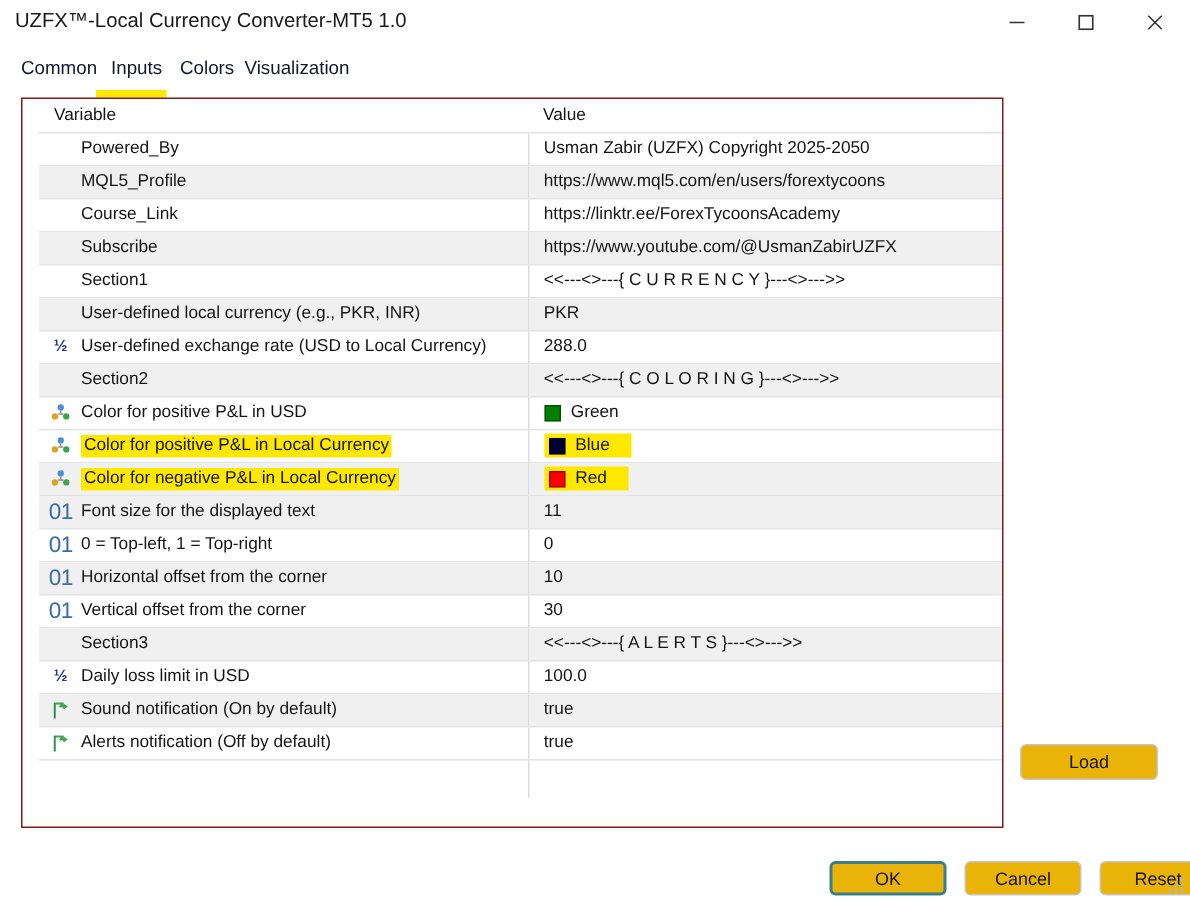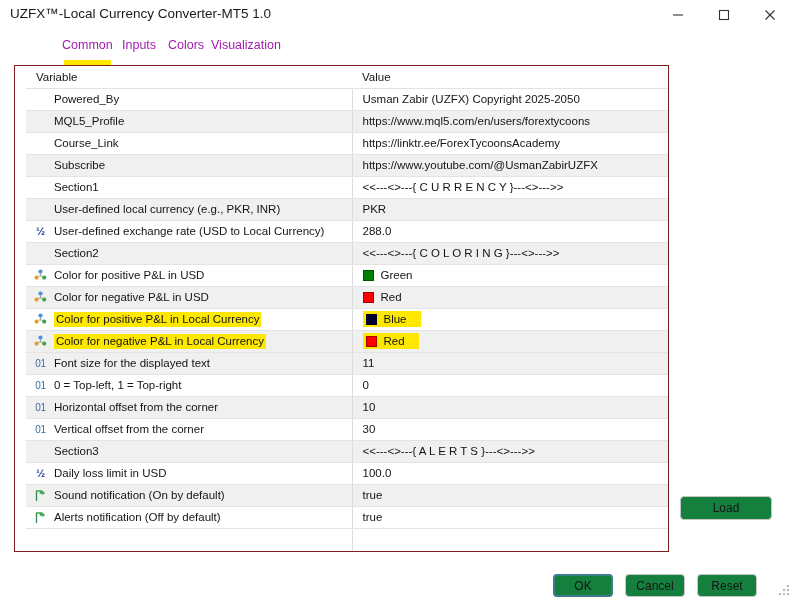--- a/index.html
+++ b/index.html
@@ -29,21 +29,21 @@
   .win-btn svg { display: block; }
 
   
   .tabstrip {
     position: absolute; left: 0; top: 30px; width: 793px; height: 29px;
     background: #ffffff;
   }
   .tab {
     position: absolute; top: 2px; height: 26px;
     display: flex; align-items: center; justify-content: center;
-    font-size: 12.5px; color: #a21caf; padding: 0 8px; white-space: nowrap; margin-left: 48px;
+    font-size: 12.5px; color: #0f172a; padding: 0 8px; white-space: nowrap;
   }
   .tab-hl-band {
     position: absolute; left: 64px; top: 30px; width: 47px; height: 29px;
     background: #ffe800;
   }
 
   
   .table-frame {
     position: absolute; left: 14px; top: 65px; width: 655px; height: 487px;
     border: 1px solid #7f1d1d; background: #ffffff; overflow: hidden; padding-left: 11px;
@@ -65,41 +65,41 @@
   .grid tbody tr td { border-bottom: 1px solid #e4e4e4; }
   td.col-var { border-right: 1px solid #dcdcdc; }
 
   .varcell { display: flex; align-items: center; height: 21px; padding-left: 7px; }
   .valcell { display: flex; align-items: center; height: 21px; padding-left: 10px; }
 
   .tyicon { width: 15px; min-width: 15px; height: 14px; margin-right: 6px;
             display: flex; align-items: center; justify-content: center; }
   .ic-str { font-size: 11px; color: #c79a3a; font-family: "Liberation Sans", sans-serif; letter-spacing: -0.2px; margin-top: 48px;}
   .ic-dbl { font-size: 11px; color: #1f3a93; font-weight: bold; }
-  .ic-int { font-size: 10px; color: #3a6ea5; letter-spacing: -0.3px; }
+  .ic-int { font-size: 15px; color: #3a6ea5; letter-spacing: -0.3px; }
 
   .varlabel { white-space: nowrap; }
   .hl { background: #ffe800; padding: 1px 2px 2px 2px; }
 
   .swatch { width: 11px; height: 11px; min-width: 11px; margin-right: 7px;
             border: 1px solid rgba(0,0,0,.35); }
   .val-hl-wrap { display: inline-flex; align-items: center; background: #ffe800; padding: 2px 14px 2px 3px; }
 
   
   .btn {
-    background: #15803d; border: 1px solid #c6c6c6; border-radius: 4px;
+    background: #eab308; border: 1px solid #c6c6c6; border-radius: 4px;
     font-size: 12px; color: #141414; font-family: "Liberation Sans", sans-serif;
     display: flex; align-items: center; justify-content: center; cursor: default;
   }
   .btn.default { border: 2px solid #3a7e8c; }
   .side-btns { position: absolute; left: 680px; top: 496px; width: 92px; }
   .side-btns .btn { width: 92px; height: 24px; margin-bottom: 13px; }
 
   .bottom-btns { position: absolute; left: 553px; top: 574px; display: flex; gap: 12px; }
-  .bottom-btns .btn { width: 60px; height: 23px; }
+  .bottom-btns .btn { width: 78px; height: 23px; }
 
   .grip { position: absolute; right: 3px; bottom: 3px; width: 12px; height: 12px; }
   .grip i { position: absolute; width: 2px; height: 2px; background: #b4b4b4; }
 </style>
 </head>
 <body>
 
 <div class="titlebar">
   <div class="title-text">UZFX™-Local Currency Converter-MT5 1.0</div>
   <div class="win-btns">
@@ -266,78 +266,56 @@
               <span class="varlabel">Color for positive P&amp;L in USD</span>
             </div>
           </td>
           <td>
             <div class="valcell">
               <span class="swatch" style="background: rgb(0, 128, 0);"></span>
               <span>Green</span>
             </div>
           </td>
         </tr>
-        <tr class="alt">
+        <tr>
           <td class="col-var">
             <div class="varcell">
               <span class="tyicon">
                 <svg width="13" height="12" viewBox="0 0 13 12">
                   <circle cx="6.5" cy="2.6" r="2.1" fill="#4a90d9"></circle>
                   <circle cx="2.6" cy="8.6" r="2.1" fill="#e0a020"></circle>
                   <circle cx="10.2" cy="8.6" r="2.1" fill="#3fa34d"></circle>
                   <line x1="6.5" y1="4.7" x2="6.5" y2="6.4" stroke="#888" stroke-width="0.9"></line>
                   <line x1="4.8" y1="7.0" x2="8.2" y2="7.0" stroke="#888" stroke-width="0.9"></line>
                 </svg>
               </span>
-              <span class="varlabel">Color for negative P&amp;L in USD</span>
-            </div>
-          </td>
-          <td>
-            <div class="valcell">
-              <span class="swatch" style="background: rgb(255, 0, 0);"></span>
-              <span>Red</span>
-            </div>
-          </td>
-        </tr>
-        <tr>
+              <span class="varlabel hl">Color for positive P&amp;L in Local Currency</span>
+            </div>
+          </td>
+          <td>
+            <div class="valcell">
+              <span class="val-hl-wrap">
+                <span class="swatch" style="background: rgb(0, 0, 51);"></span>
+                <span>Blue</span>
+              </span>
+            </div>
+          </td>
+        </tr>
+        <tr class="alt">
           <td class="col-var">
             <div class="varcell">
               <span class="tyicon">
                 <svg width="13" height="12" viewBox="0 0 13 12">
                   <circle cx="6.5" cy="2.6" r="2.1" fill="#4a90d9"></circle>
                   <circle cx="2.6" cy="8.6" r="2.1" fill="#e0a020"></circle>
                   <circle cx="10.2" cy="8.6" r="2.1" fill="#3fa34d"></circle>
                   <line x1="6.5" y1="4.7" x2="6.5" y2="6.4" stroke="#888" stroke-width="0.9"></line>
                   <line x1="4.8" y1="7.0" x2="8.2" y2="7.0" stroke="#888" stroke-width="0.9"></line>
                 </svg>
               </span>
-              <span class="varlabel hl">Color for positive P&amp;L in Local Currency</span>
-            </div>
-          </td>
-          <td>
-            <div class="valcell">
-              <span class="val-hl-wrap">
-                <span class="swatch" style="background: rgb(0, 0, 51);"></span>
-                <span>Blue</span>
-              </span>
-            </div>
-          </td>
-        </tr>
-        <tr class="alt">
-          <td class="col-var">
-            <div class="varcell">
-              <span class="tyicon">
-                <svg width="13" height="12" viewBox="0 0 13 12">
-                  <circle cx="6.5" cy="2.6" r="2.1" fill="#4a90d9"></circle>
-                  <circle cx="2.6" cy="8.6" r="2.1" fill="#e0a020"></circle>
-                  <circle cx="10.2" cy="8.6" r="2.1" fill="#3fa34d"></circle>
-                  <line x1="6.5" y1="4.7" x2="6.5" y2="6.4" stroke="#888" stroke-width="0.9"></line>
-                  <line x1="4.8" y1="7.0" x2="8.2" y2="7.0" stroke="#888" stroke-width="0.9"></line>
-                </svg>
-              </span>
               <span class="varlabel hl">Color for negative P&amp;L in Local Currency</span>
             </div>
           </td>
           <td>
             <div class="valcell">
               <span class="val-hl-wrap">
                 <span class="swatch" style="background: rgb(255, 0, 0);"></span>
                 <span>Red</span>
               </span>
             </div>

